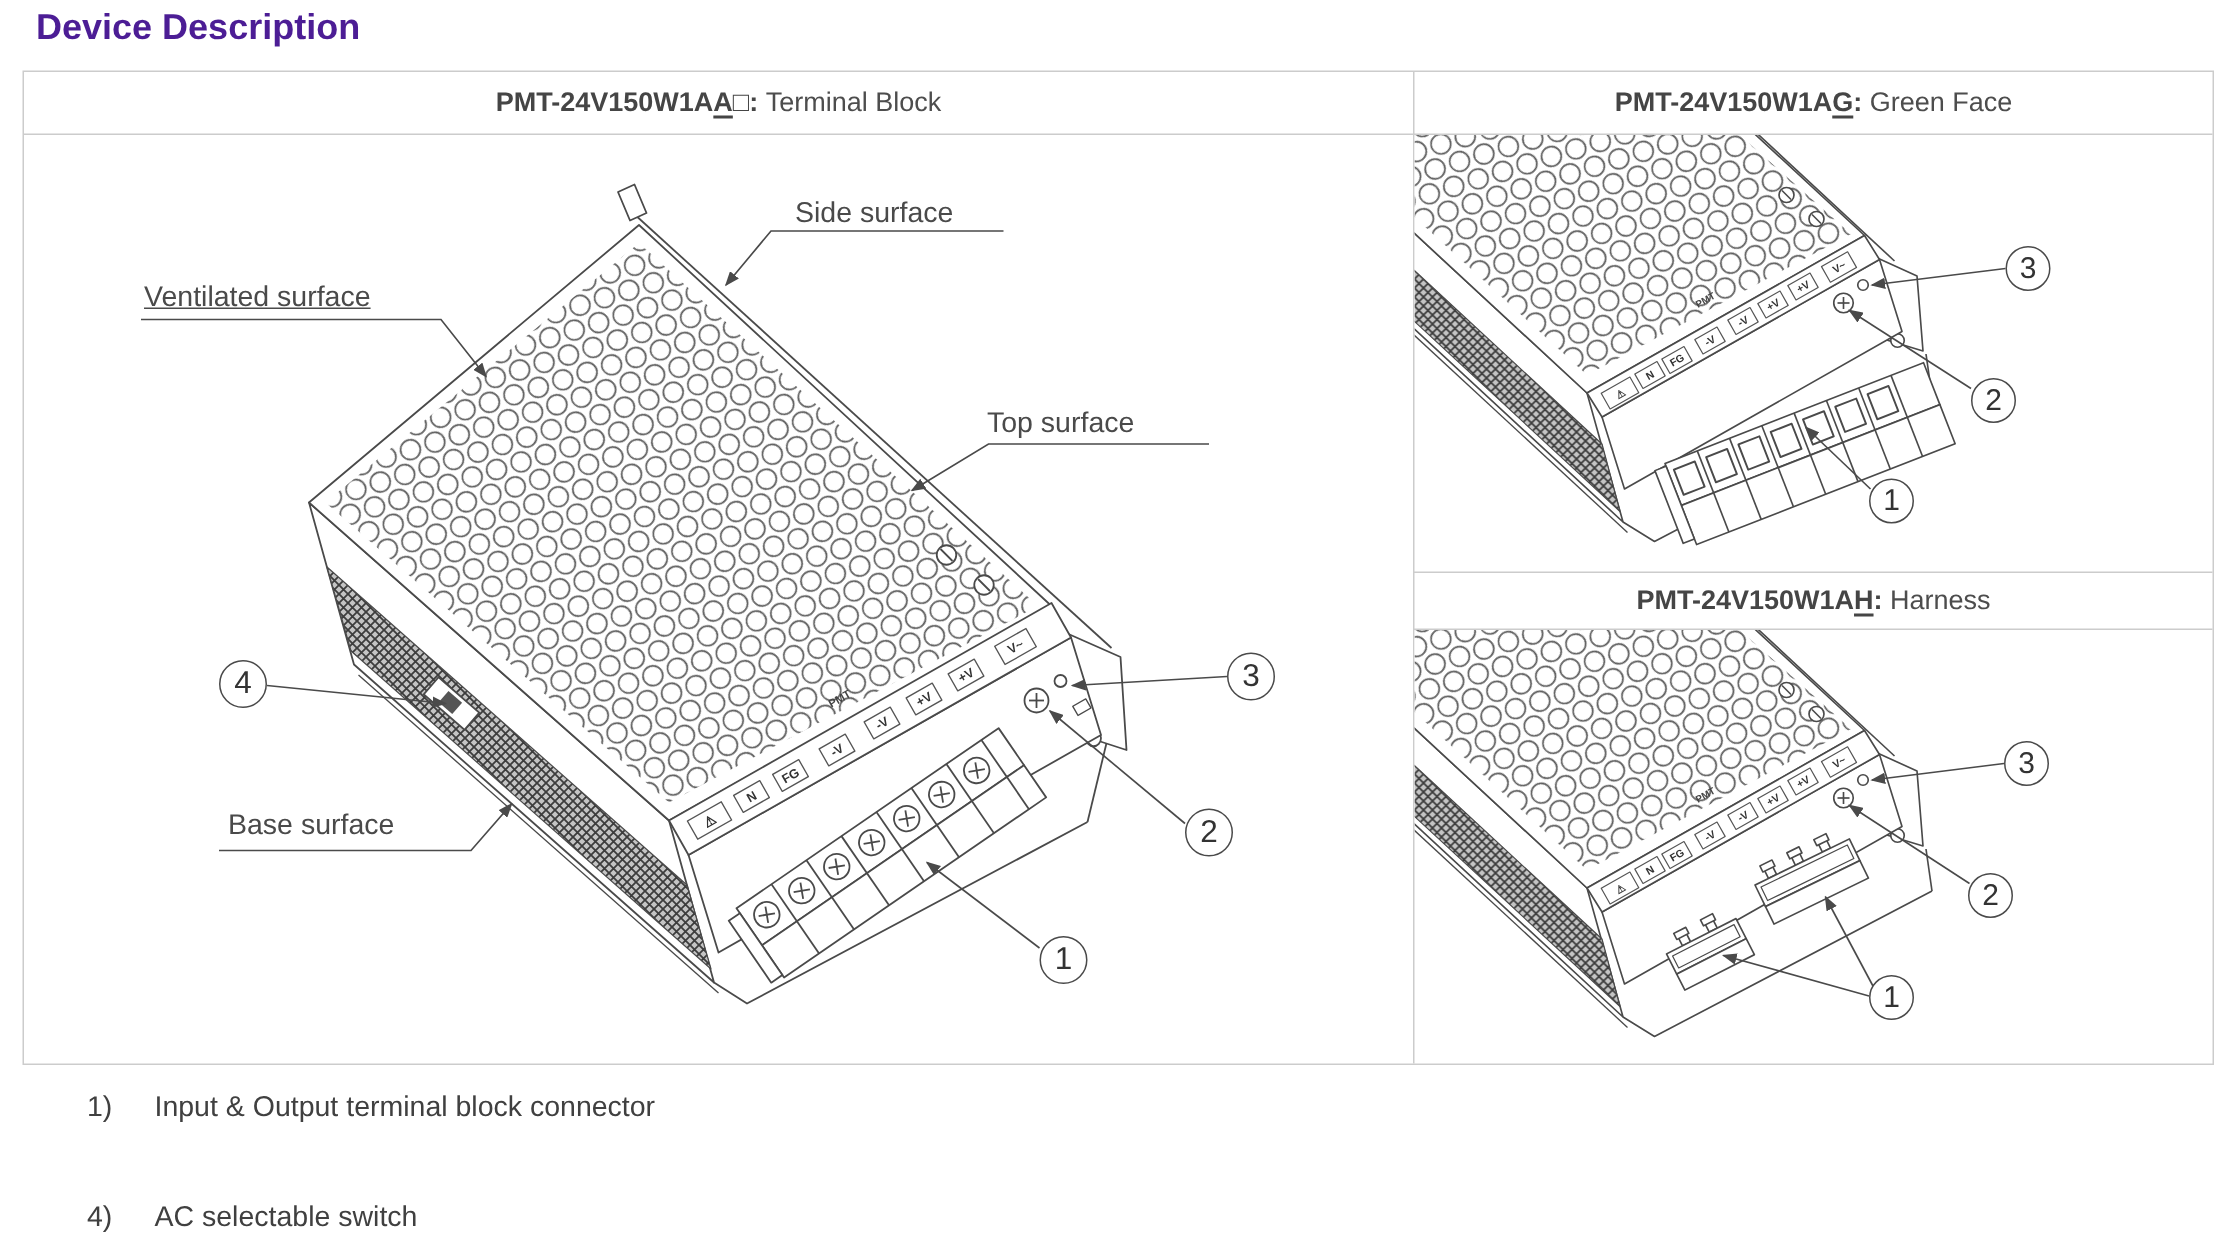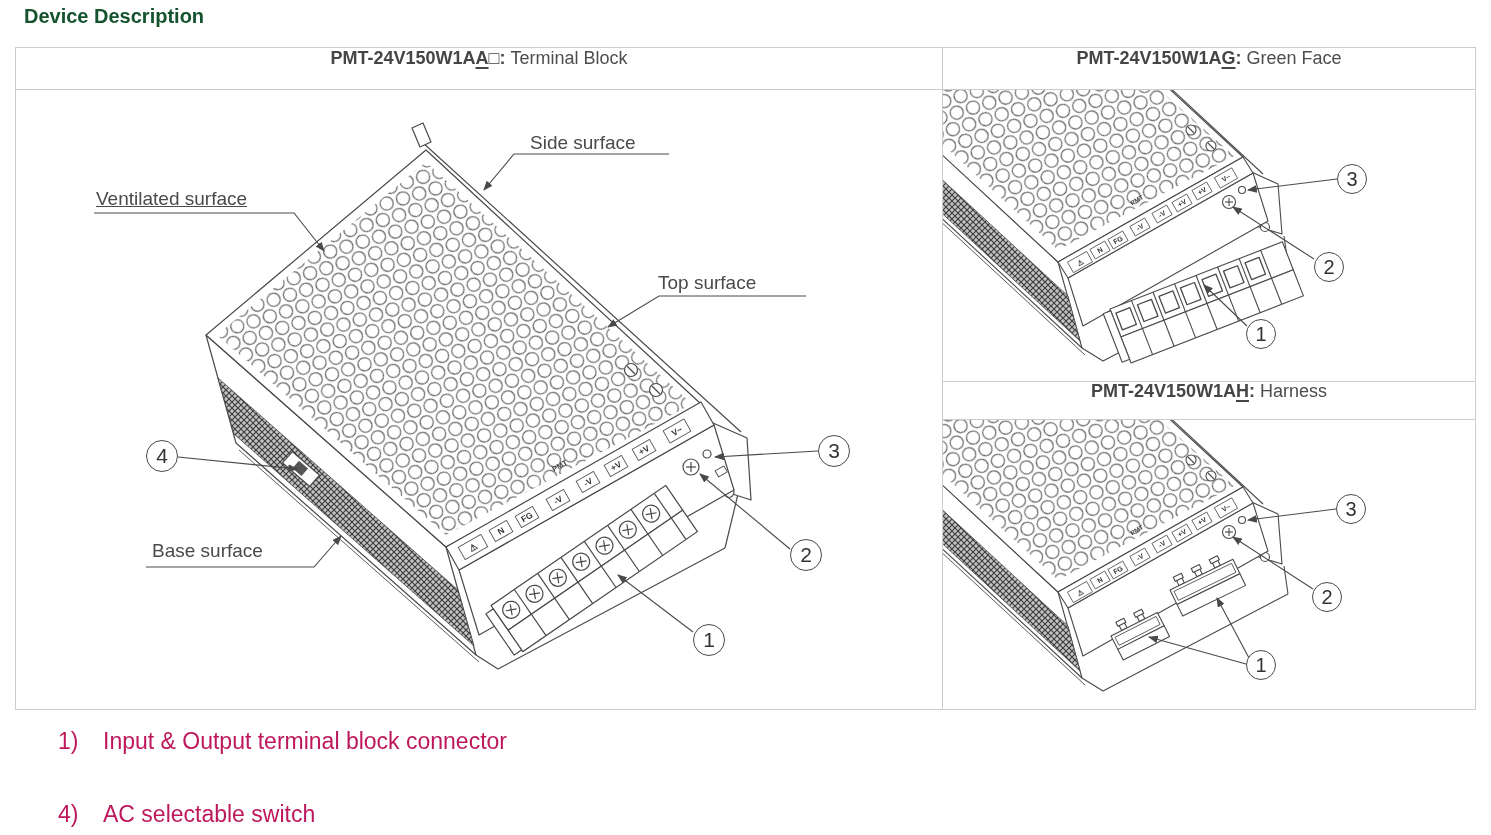--- a/index.html
+++ b/index.html
@@ -1,44 +1,44 @@
 <!DOCTYPE html>
 <html><head>
 <meta charset="utf-8">
 <style>
   html,body{margin:0;padding:0;background:#fff;}
   .screen{position:relative;width:1491px;height:835px;background:#fff;overflow:hidden;
           font-family:"Liberation Sans",sans-serif;}
-  .page-title{position:absolute;left:24px;top:5px;font-size:20px;font-weight:bold;color:#14532d;}
+  .page-title{position:absolute;left:24px;top:5px;font-size:24px;font-weight:bold;color:#4c1d95;}
   .tbl{position:absolute;left:15px;top:47px;width:1459px;height:661px;border:1px solid #cccccc;}
   .vline{position:absolute;left:926px;top:0;bottom:0;width:1px;background:#cccccc;}
   .hline{position:absolute;height:1px;background:#cccccc;}
   .hl-l{left:0;width:926px;top:41px;}
   .hl-r1{left:926px;right:0;top:41px;}
   .hl-r2{left:926px;right:0;top:333px;}
   .hl-r3{left:926px;right:0;top:371px;}
-  .panel-hdr{position:absolute;display:flex;align-items:flex-start;justify-content:center;
+  .panel-hdr{position:absolute;display:flex;align-items:center;justify-content:center;
              font-size:18px;color:#4d4d4d;white-space:pre;}
   .panel-hdr .m{font-weight:bold;color:#454545;}
   .panel-hdr .u{text-decoration:underline;text-decoration-thickness:2px;text-underline-offset:3px;}
   .panel-hdr .v{margin-left:5px;}
   .hdr-left{left:0;top:0;width:926px;height:41px;}
   .hdr-rt{left:927px;top:0;width:532px;height:41px;}
   .hdr-rm{left:927px;top:333px;width:532px;height:38px;}
   .cell{position:absolute;overflow:hidden;}
   .cell-l{left:0;top:42px;width:926px;height:619px;}
   .cell-rt{left:927px;top:42px;width:532px;height:291px;}
   .cell-rb{left:927px;top:372px;width:532px;height:289px;}
   .cell svg.draw{position:absolute;left:0;top:0;}
   .surf-label{position:absolute;font-size:19px;color:#4a4a4a;white-space:nowrap;}
   .co{position:absolute;width:32px;height:32px;border:1.6px solid #4a4a4a;border-radius:50%;
       background:#fff;display:flex;align-items:center;justify-content:center;
       font-size:21px;color:#333;box-sizing:border-box;z-index:3;}
   .co.sm{width:30px;height:30px;font-size:20px;}
-  .legend-row{position:absolute;font-size:23px;color:#be185d;white-space:nowrap;}
+  .legend-row{position:absolute;font-size:19px;color:#404040;white-space:nowrap;}
   .legend-row .num{display:inline-block;width:45px;}
 </style>
 </head>
 <body>
 
 <svg width="0" height="0" style="position:absolute" aria-hidden="true">
 <defs>
   <pattern id="perf" patternUnits="userSpaceOnUse" width="17" height="29.5" patternTransform="rotate(43)">
     <circle cx="8.5" cy="7.2" r="6.6" fill="#fff" stroke="#5c5c5c" stroke-width="1.1"></circle>
     <circle cx="0" cy="21.9" r="6.6" fill="#fff" stroke="#5c5c5c" stroke-width="1.1"></circle>

